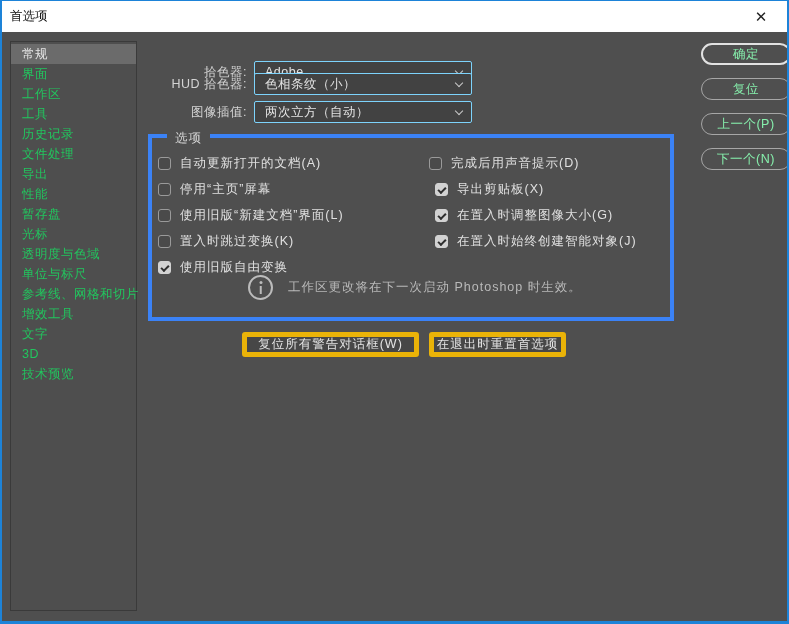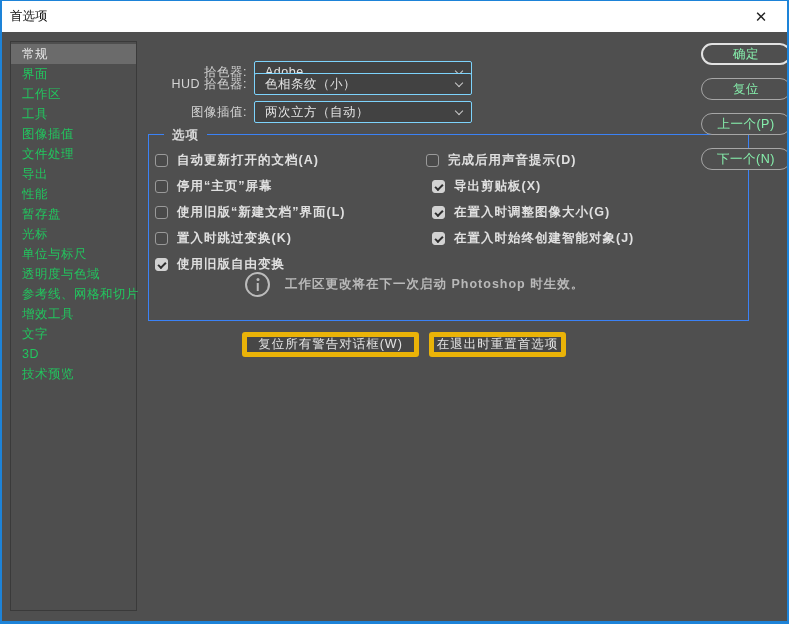--- a/index.html
+++ b/index.html
@@ -50,23 +50,22 @@
     font-size:12.5px; color:#e4e4e4; letter-spacing:0.5px; cursor:pointer;
   }
   .chevron {
     position:absolute; right:9px; top:6px; width:6px; height:6px;
     border-right:1.5px solid #c9c9c9; border-bottom:1.5px solid #c9c9c9;
     transform:rotate(45deg);
   }
 
   
   .groupbox {
-    position:absolute; left:146px; top:133px; width:601px; height:187px;
-    border:1px solid #3b82f6;
-    font-weight:bold;
+    position:absolute; left:146px; top:133px; width:526px; height:187px;
+    border:4px solid #3b82f6;
   }
   .groupbox .legend {
     position:absolute; top:-8px; left:15px; background:#4f4f4f;
     padding:0 8px; font-size:12.5px; color:#d8d8d8; letter-spacing:1px;
   }
   .opt {
     position:absolute; display:flex; align-items:center; gap:9px;
     height:16px; cursor:pointer;
   }
   .opt .olabel { font-size:12.5px; color:#e0e0e0; letter-spacing:1px; white-space:nowrap; }
@@ -120,28 +119,28 @@
   <div class="titlebar">
     <span class="title">首选项</span>
     <span class="close-btn">✕</span>
   </div>
 
   <div class="sidebar">
     <div class="sidebar-item selected">常规</div>
     <div class="sidebar-item">界面</div>
     <div class="sidebar-item">工作区</div>
     <div class="sidebar-item">工具</div>
-    <div class="sidebar-item">图像插值</div>
+    <div class="sidebar-item">历史记录</div>
     <div class="sidebar-item">文件处理</div>
     <div class="sidebar-item">导出</div>
     <div class="sidebar-item">性能</div>
     <div class="sidebar-item">暂存盘</div>
     <div class="sidebar-item">光标</div>
+    <div class="sidebar-item">透明度与色域</div>
     <div class="sidebar-item">单位与标尺</div>
-    <div class="sidebar-item">透明度与色域</div>
     <div class="sidebar-item">参考线、网格和切片</div>
     <div class="sidebar-item">增效工具</div>
     <div class="sidebar-item">文字</div>
     <div class="sidebar-item">3D</div>
     <div class="sidebar-item">技术预览</div>
   </div>
 
   <div class="picker-row" style="top:32px;margin-top:28px;">
     <span class="plabel">拾色器:</span>
     <div class="select">

